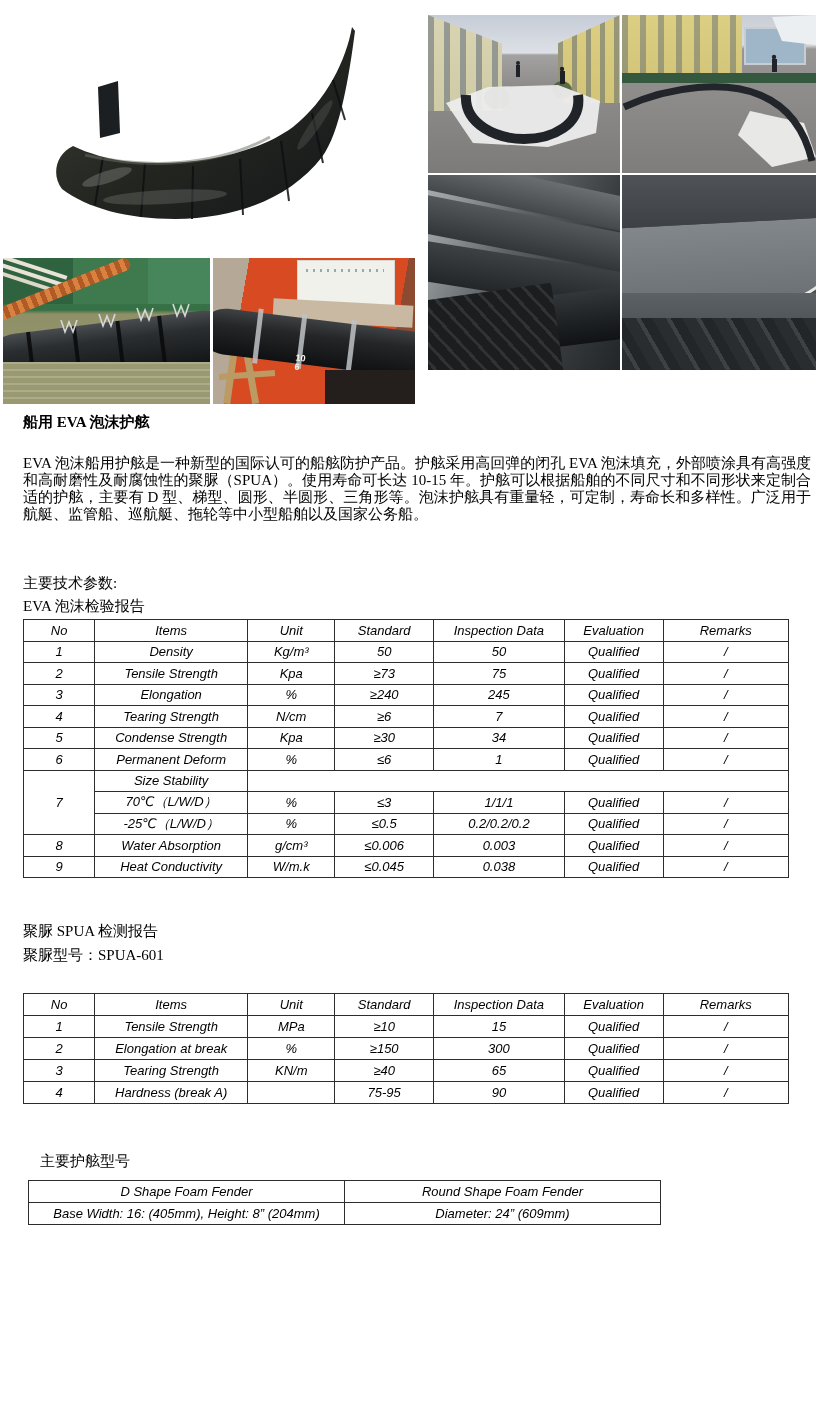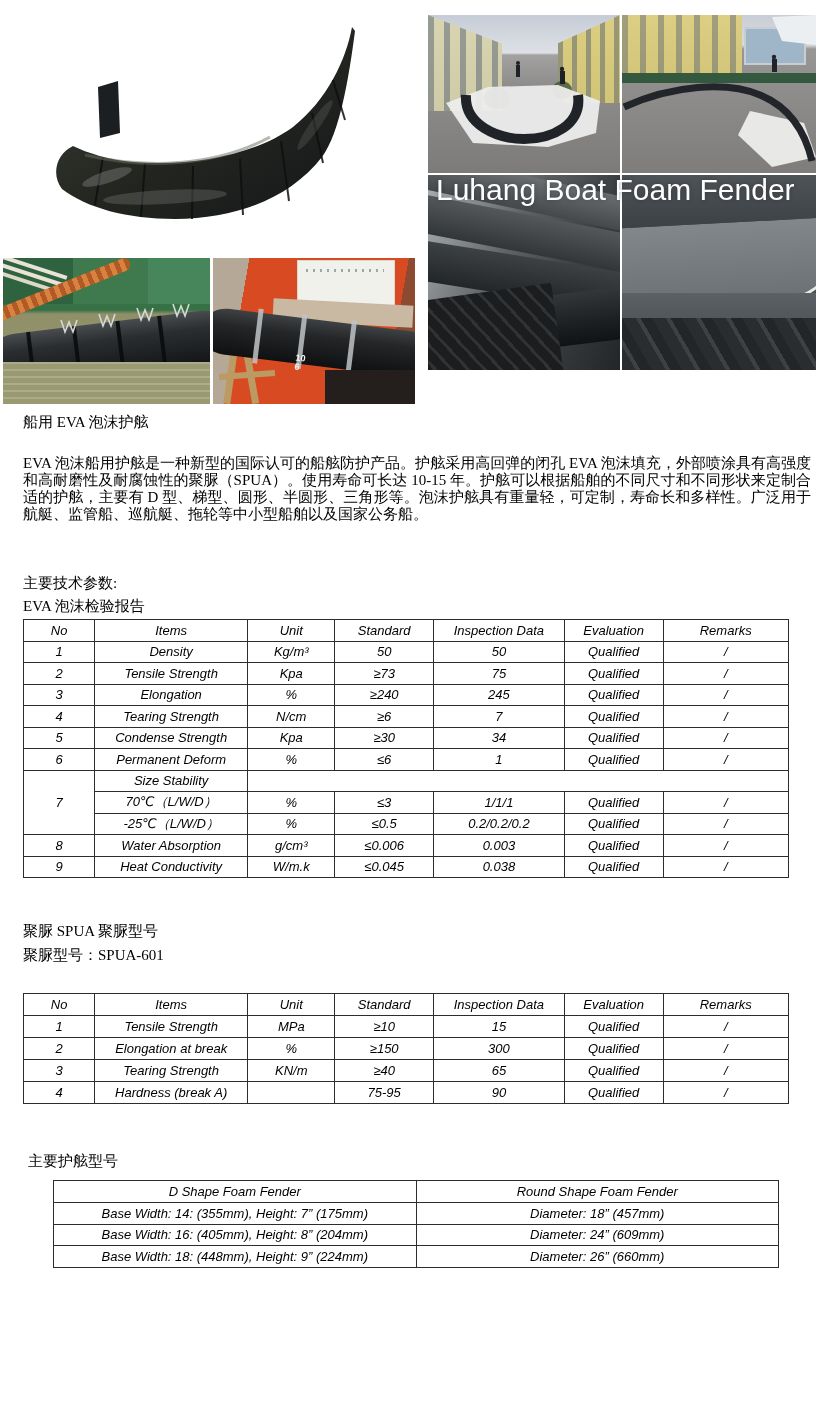--- a/index.html
+++ b/index.html
@@ -73,38 +73,38 @@
   .boat2 .fender{position:absolute;left:-10px;top:62px;width:230px;height:46px;transform:rotate(7deg);
      background:linear-gradient(#3f4244 0,#242628 35%,#0e1012 100%);border-radius:22px/18px;}
   .boat2 .strap{position:absolute;top:-4px;width:5px;height:120%;background:#bfc3c6;opacity:.85;}
   .boat2 .marking{position:absolute;left:82px;top:96px;color:#f5f5f0;font-family:"Liberation Sans",sans-serif;
      font-size:9px;font-weight:bold;line-height:9px;transform:rotate(6deg);}
   .boat2 .wood{position:absolute;background:#bb9a64;}
   .boat2 .shadow{position:absolute;right:0;bottom:0;width:90px;height:34px;background:#241f1c;}
 
   
   .cn{position:absolute;left:23px;font-size:15px;color:#000;}
-  .intro-title{top:413px;}
+  .intro-title{top:413px;font-weight:bold;}
   .intro-paragraph{top:455px;width:788px;line-height:17px;text-align:justify;}
   .h-params{top:574px;}
   .h-eva{top:597px;}
   .h-spua{top:922px;}
   .h-spua-model{top:946px;}
-  .h-models{left:28px;top:1152px;}
+  .h-models{left:40px;top:1152px;}
 
   
   table{border-collapse:collapse;table-layout:fixed;position:absolute;
         font-family:"Liberation Sans","DejaVu Sans",sans-serif;font-style:italic;font-size:13px;color:#000;}
   th,td{border:1.8px solid #2d2d2d;text-align:center;vertical-align:middle;padding:0 3px;
         overflow:hidden;white-space:nowrap;font-weight:normal;}
   .t-eva{left:23px;top:619px;width:766px;}
   .t-eva tr{height:21.5px;}
   .t-spua{left:23px;top:993px;width:766px;}
   .t-spua tr{height:22px;}
-  .t-models{left:28px;top:1180px;width:726px;margin-left:25px;}
+  .t-models{left:28px;top:1180px;width:633px;}
   .t-models tr{height:21.8px;}
 </style>
 </head>
 <body>
 
 <div class="page">
 
   <div class="photo main-photo">
     <svg width="405" height="245" viewBox="0 0 405 245">
       <defs>
@@ -167,21 +167,20 @@
       <div class="band" style="top:84px;height:40px;transform:rotate(9deg);background:linear-gradient(#3e4144,#232629);"></div>
       <div class="band" style="top:122px;height:52px;transform:rotate(-7deg);background:linear-gradient(#33373a 0,#1d2023 60%,#101214 100%);border-radius:22px;"></div>
       <div class="plastic"></div>
     </div>
     <div class="quad corner">
       <div class="top-dark"></div>
       <div class="face"></div>
       <div class="inner"></div>
       <div class="plastic"></div>
     </div>
-    <div class="overlay-title">Luhang Boat Foam Fender</div>
   </div>
 
   <div class="photo boat1">
     <div class="deck"></div>
     <div class="rope2"></div>
     <div class="rope"></div>
     <div class="fender">
       <div class="strap" style="left:38px;"></div>
       <div class="strap" style="left:84px;"></div>
       <div class="strap" style="left:128px;"></div>
@@ -216,21 +215,21 @@
         <span style="display:block">10</span>
         <span style="display:block">6</span>
       </div>
     <div class="shadow"></div>
   </div>
 
   <div class="cn intro-title">船用 EVA 泡沫护舷</div>
   <div class="cn intro-paragraph">EVA 泡沫船用护舷是一种新型的国际认可的船舷防护产品。护舷采用高回弹的闭孔 EVA 泡沫填充，外部喷涂具有高强度和高耐磨性及耐腐蚀性的聚脲（SPUA）。使用寿命可长达 10-15 年。护舷可以根据船舶的不同尺寸和不同形状来定制合适的护舷，主要有 D 型、梯型、圆形、半圆形、三角形等。泡沫护舷具有重量轻，可定制，寿命长和多样性。广泛用于航艇、监管船、巡航艇、拖轮等中小型船舶以及国家公务船。</div>
   <div class="cn h-params">主要技术参数:</div>
   <div class="cn h-eva">EVA 泡沫检验报告</div>
-  <div class="cn h-spua">聚脲 SPUA 聚脲型号</div>
+  <div class="cn h-spua">聚脲 SPUA 检测报告</div>
   <div class="cn h-spua-model">聚脲型号：SPUA-601</div>
   <div class="cn h-models">主要护舷型号</div>
 
   <table class="t-eva">
     <colgroup>
         <col style="width:9.3%">
         <col style="width:20%">
         <col style="width:11.4%">
         <col style="width:12.9%">
         <col style="width:17.1%">
@@ -412,27 +411,19 @@
         <col style="width:50%">
       </colgroup>
     <thead>
         <tr>
           <th>D Shape Foam Fender</th>
           <th>Round Shape Foam Fender</th>
         </tr>
       </thead>
       <tbody>
         <tr>
-          <td>Base Width: 14: (355mm), Height: 7” (175mm)</td>
-          <td>Diameter: 18” (457mm)</td>
-        </tr>
-        <tr>
           <td>Base Width: 16: (405mm), Height: 8” (204mm)</td>
           <td>Diameter: 24” (609mm)</td>
         </tr>
-        <tr>
-          <td>Base Width: 18: (448mm), Height: 9” (224mm)</td>
-          <td>Diameter: 26” (660mm)</td>
-        </tr>
       </tbody>
   </table>
 
 </div>
 
 </body></html>

